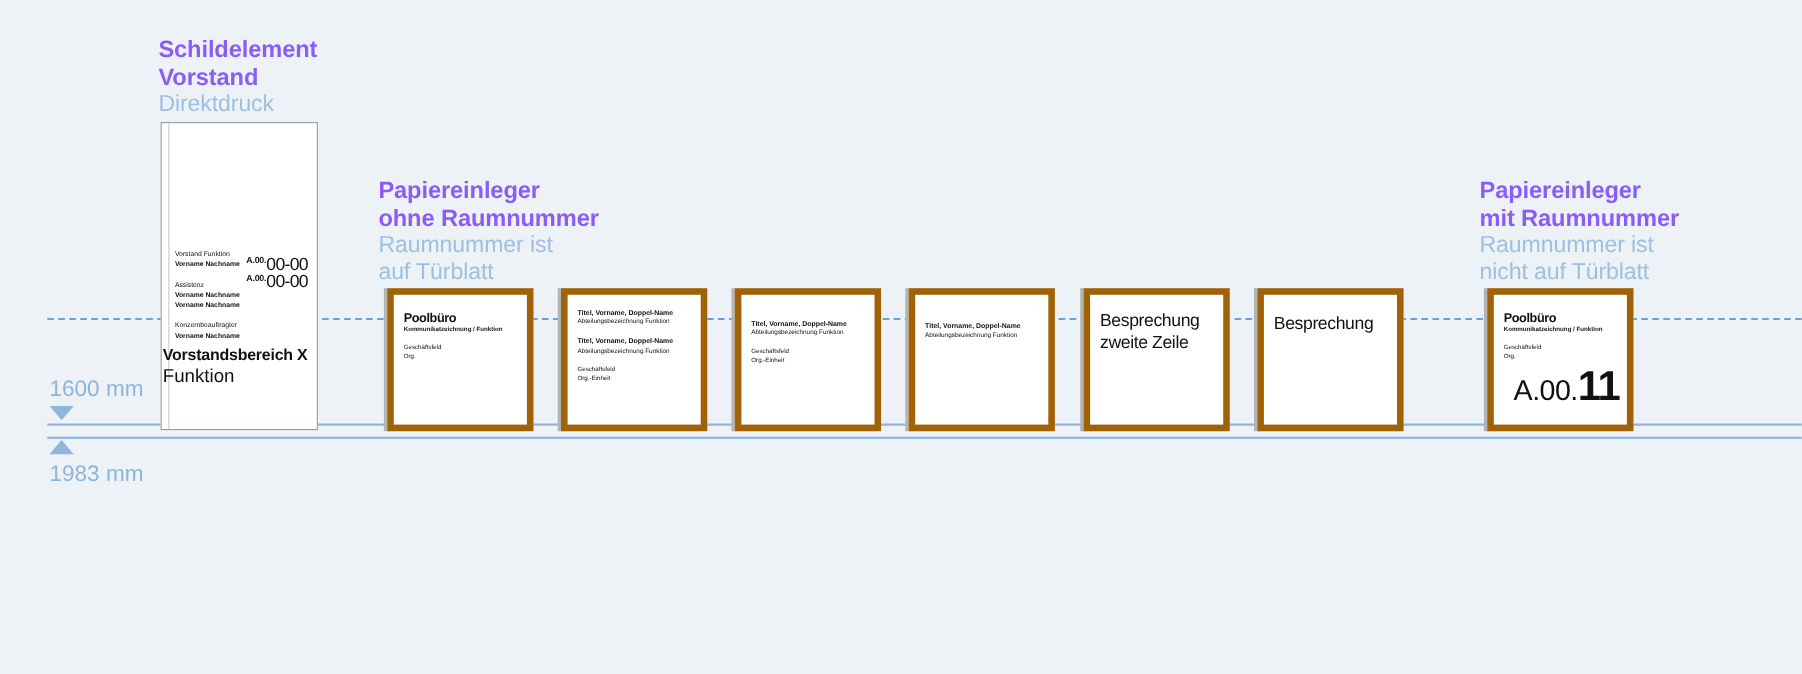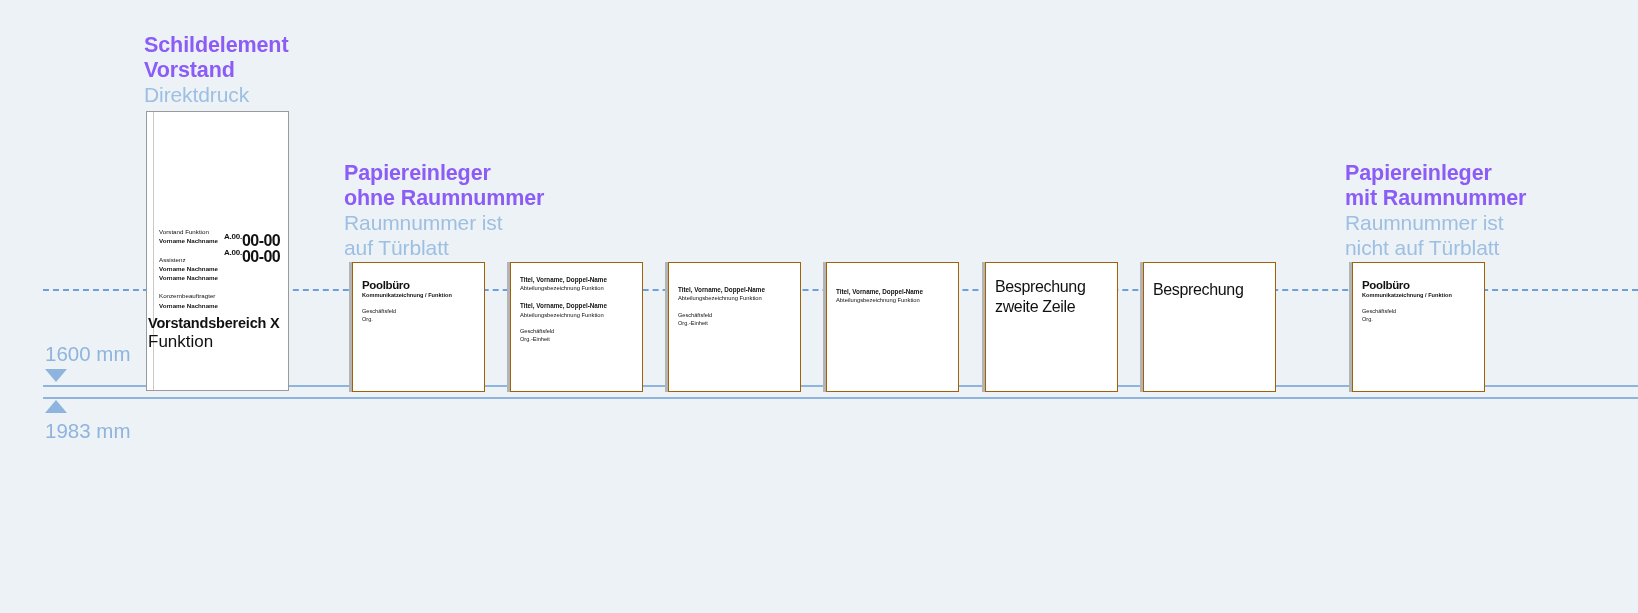--- a/index.html
+++ b/index.html
@@ -45,39 +45,39 @@
   
   #guide-dashed{
     position:absolute;left:43px;right:0;top:289px;height:0;
     border-top:2px dashed #6f9fd8;
   }
 
   
   .panel{
     position:absolute;background:#ffffff;
     box-sizing:border-box;
-    border:1px solid #a16207;
+    border:6px solid #a16207;
     box-shadow:-3px 0 0 0 #b4b4b4;
   }
 
   
   #panel-vorstand{
     left:146px;top:111px;width:143px;height:280px;
     border:1px solid #9a9a9a;box-shadow:none;
   }
   #panel-vorstand .innerline{
     position:absolute;left:6px;top:0;bottom:0;width:1px;background:#c9c9c9;
   }
 
   .roomline{
     position:absolute;right:8px;white-space:nowrap;
     font-family:"Liberation Sans", sans-serif;color:#111;
   }
   .roomline .pre{font-size:8px;font-weight:bold;vertical-align:top;letter-spacing:-0.2px;}
-  .roomline .num{font-size:16px;font-weight:bold;letter-spacing:-0.6px;margin-top:32px;}
+  .roomline .num{font-size:16px;font-weight:normal;letter-spacing:-0.6px;margin-top:32px;}
   #rl1{top:120px;}
   #rl2{top:136px;}
 
   .persons{position:absolute;left:12px;top:115px;width:120px;}
   .persons .grp{margin-bottom:9px;}
   .persons .role{font-size:6.2px;color:#111;line-height:1.5;white-space:nowrap;}
   .persons .nm{font-size:6.2px;color:#111;font-weight:bold;line-height:1.5;white-space:nowrap;}
 
   .vstitle{position:absolute;left:1px;top:203px;}
   .vstitle .t1{font-size:14.5px;font-weight:bold;color:#111;white-space:nowrap;letter-spacing:-0.2px;}
@@ -253,16 +253,19 @@
   <div class="card panel" style="left:1352px;">
     <div class="body">
       <div style="position:absolute;left:0;top:16px;">
         <div class="ttl">Poolbüro</div>
         <div class="sub">Kommunikatzeichnung / Funktion</div>
         <div class="blk">
           <div class="subreg">Geschäftsfeld</div>
           <div class="subreg">Org.</div>
         </div>
       </div>
+      <div class="bignum">
+        <span class="pre">A.00.</span><span class="num">11</span>
+      </div>
     </div>
   </div>
 
 </div>
 
 </body></html>

